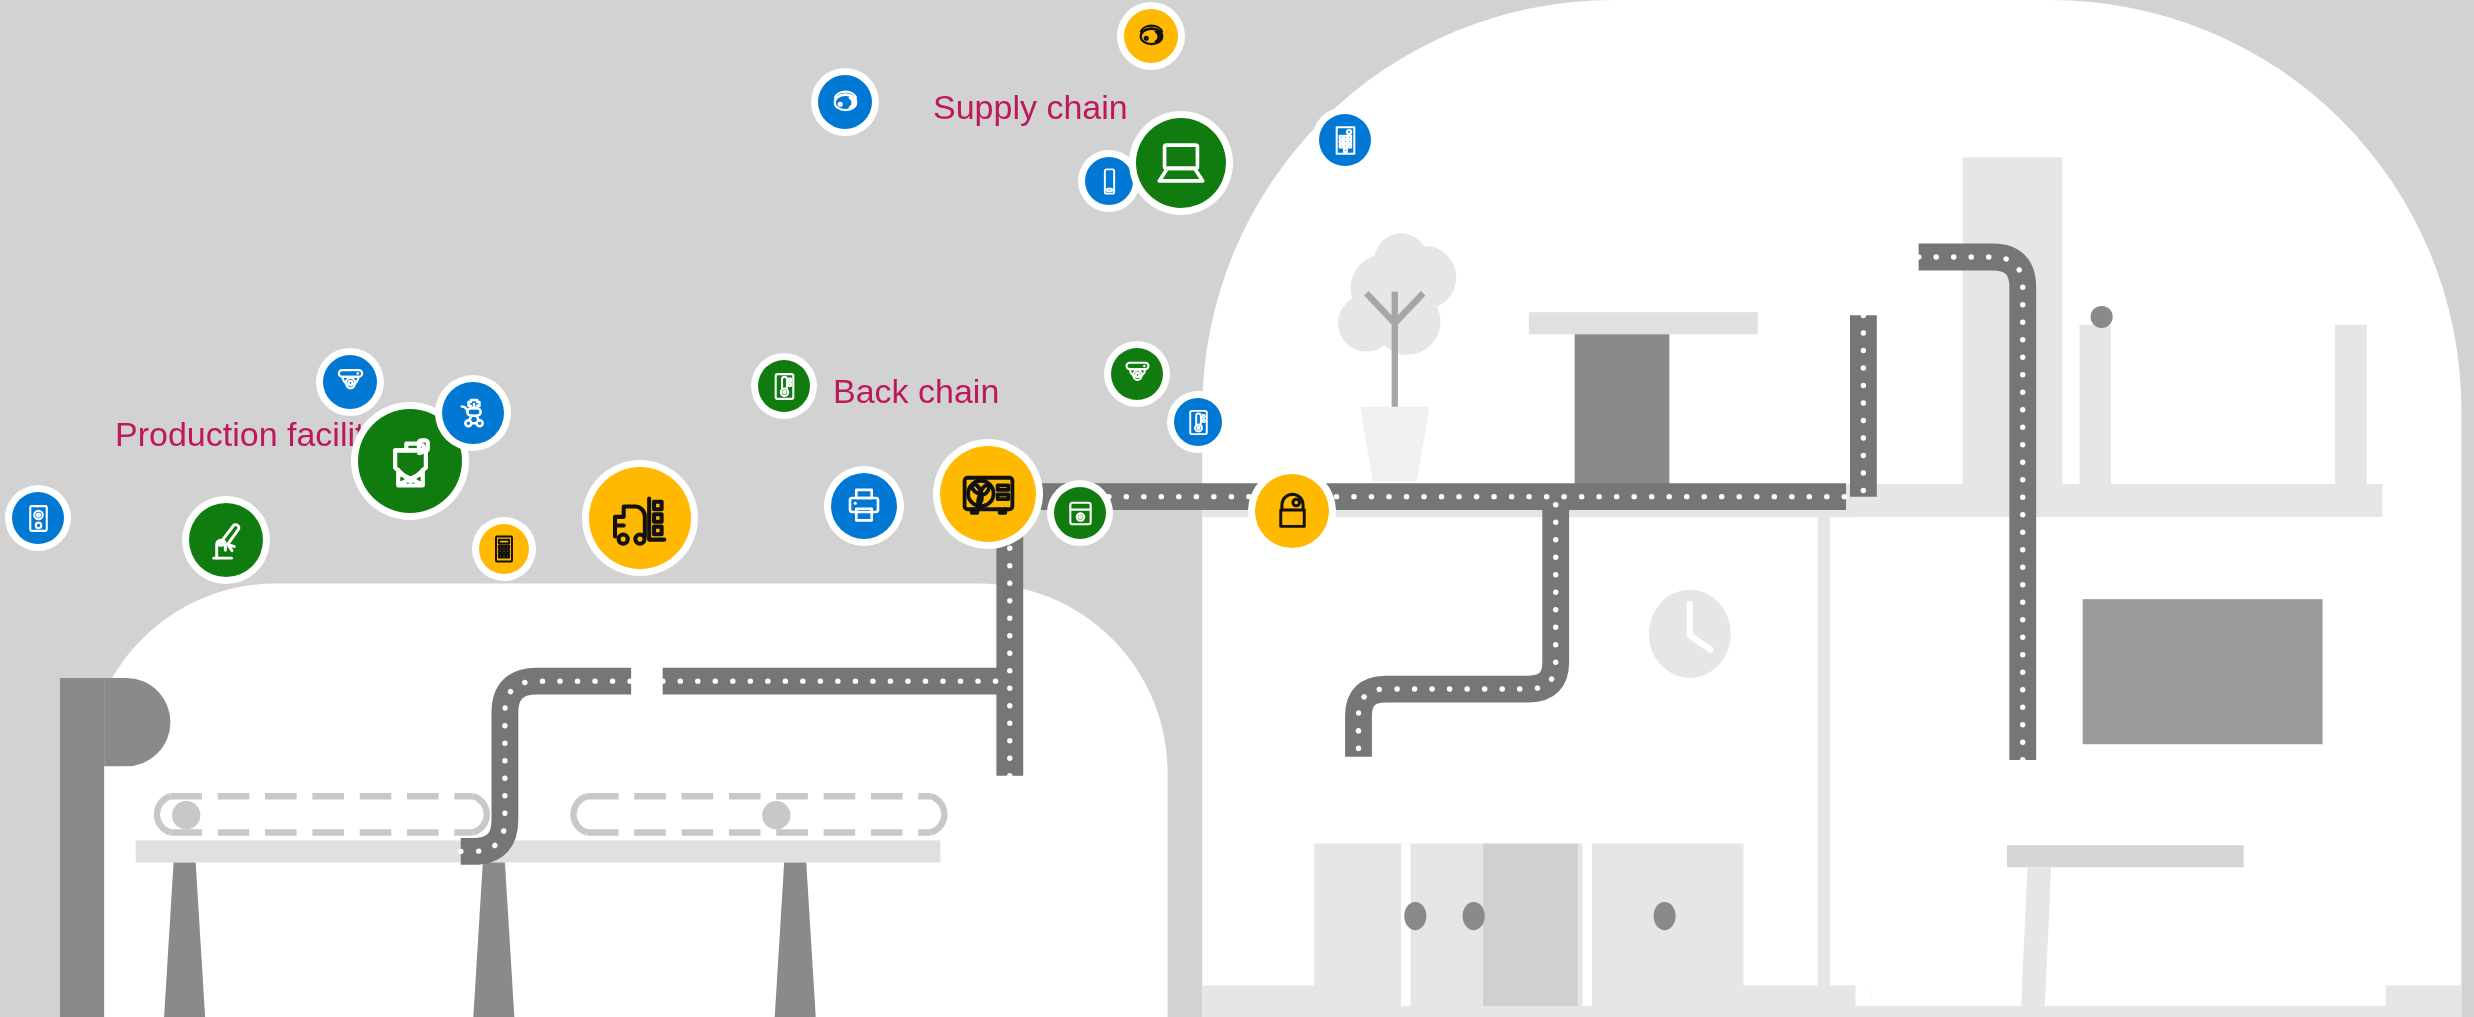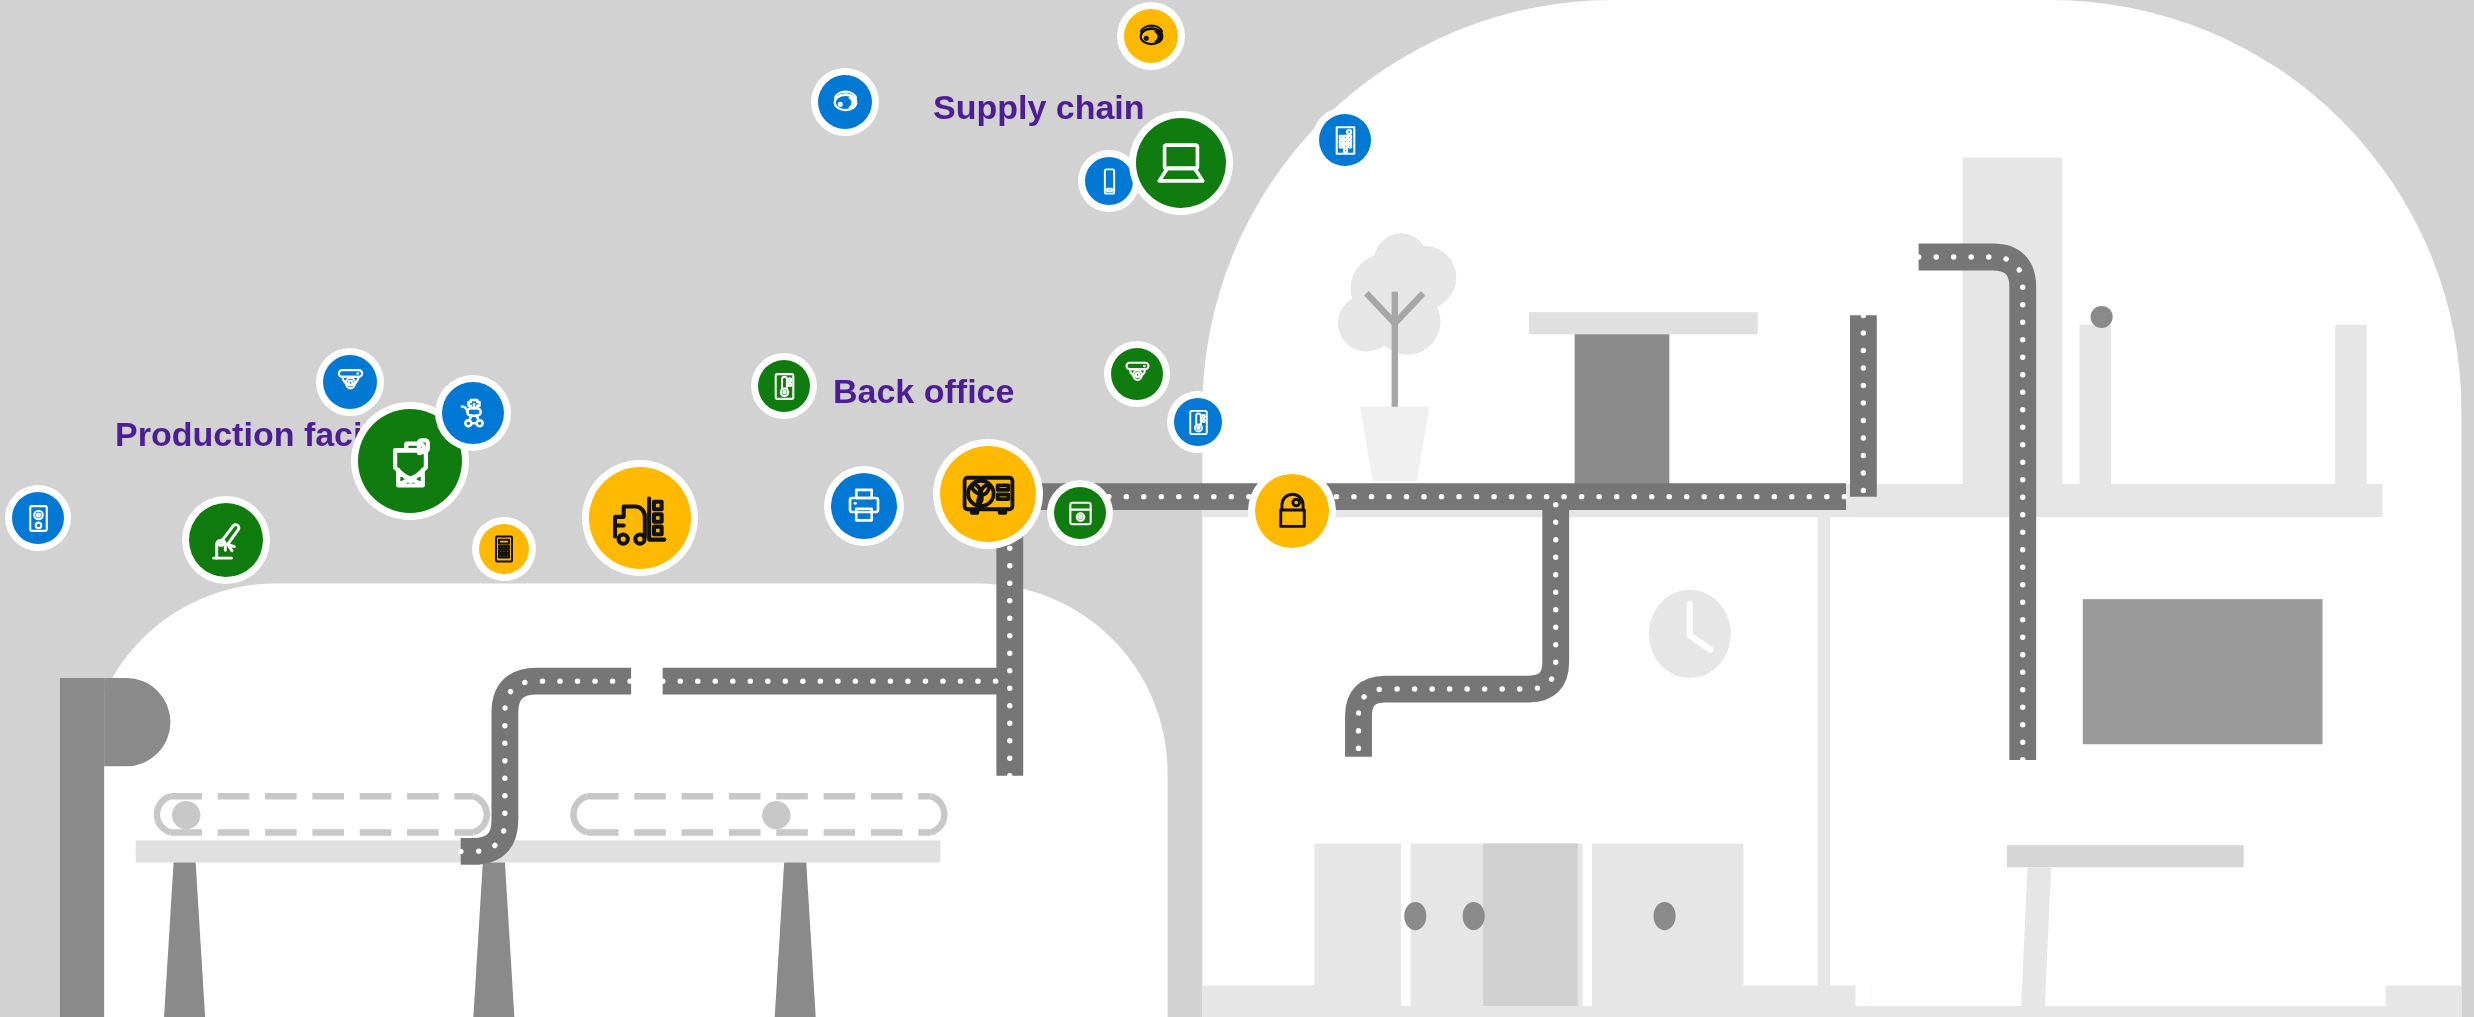--- a/index.html
+++ b/index.html
@@ -18,22 +18,22 @@
     background: #d2d2d2;
   }
   #scene {
     position: absolute;
     left: 0; top: 0;
     width: 2474px;
     height: 1017px;
   }
   .zone-label {
     position: absolute;
-    color: #4c1d95;
-    font-weight: 700;
+    color: #be185d;
+    font-weight: 400;
     white-space: nowrap;
     font-family: "Liberation Sans", sans-serif;
   }
   #label-production { left: 115px; top: 415px; font-size: 34px; }
   #label-supply     { left: 933px; top: 88px;  font-size: 34px; }
   #label-backoffice { left: 833px; top: 372px; font-size: 34px; }
 
   .pin {
     position: absolute;
     border-radius: 50%;
@@ -167,21 +167,21 @@
       <path d="M 640 492 L 640 332 Q 640 315 657 315 L 1170 315"></path>
       <path d="M 420 432 L 632 432"></path>
       <path d="M 986 320 L 986 420 Q 986 437 969 437 L 878 437 Q 861 437 861 454 L 861 480"></path>
       <path d="M 1181 200 L 1181 315"></path>
       <path d="M 1216 163 L 1263 163 Q 1282 163 1282 182 L 1282 482"></path>
     </g>
   </svg>
 
   <div class="zone-label" id="label-production">Production facility</div>
   <div class="zone-label" id="label-supply">Supply chain</div>
-  <div class="zone-label" id="label-backoffice">Back office</div>
+  <div class="zone-label" id="label-backoffice">Back chain</div>
 
   <div id="pins">
       <div class="pin blue" style="left: 12px; top: 492px; width: 52px; height: 52px;">
         <svg width="33" height="33" viewBox="0 0 24 24" fill="none" stroke="#ffffff" color="#ffffff" stroke-width="1.5" stroke-linecap="round" stroke-linejoin="round">
           <rect x="6" y="3" width="12" height="18" rx="1"></rect>
           <circle cx="12" cy="9.5" r="3.1"></circle>
           <circle cx="12" cy="9.5" r="1.1"></circle>
           <circle cx="12" cy="17" r="2"></circle>
         </svg>
       </div>

